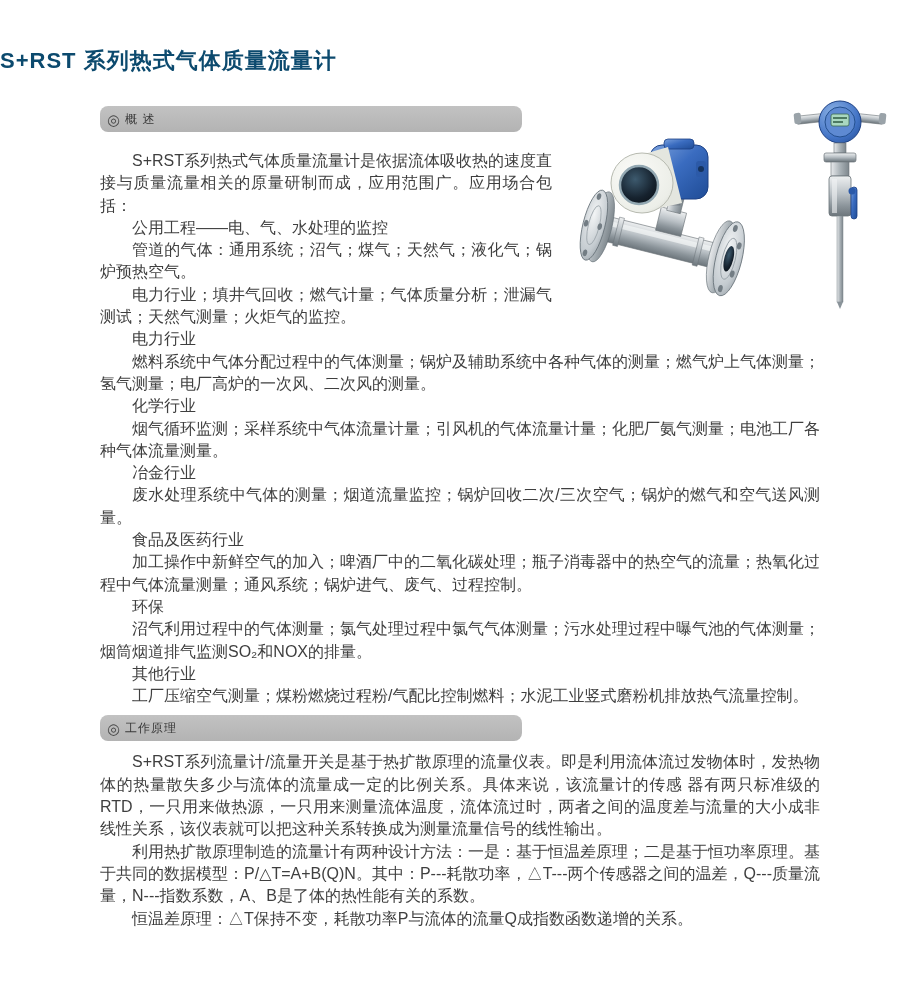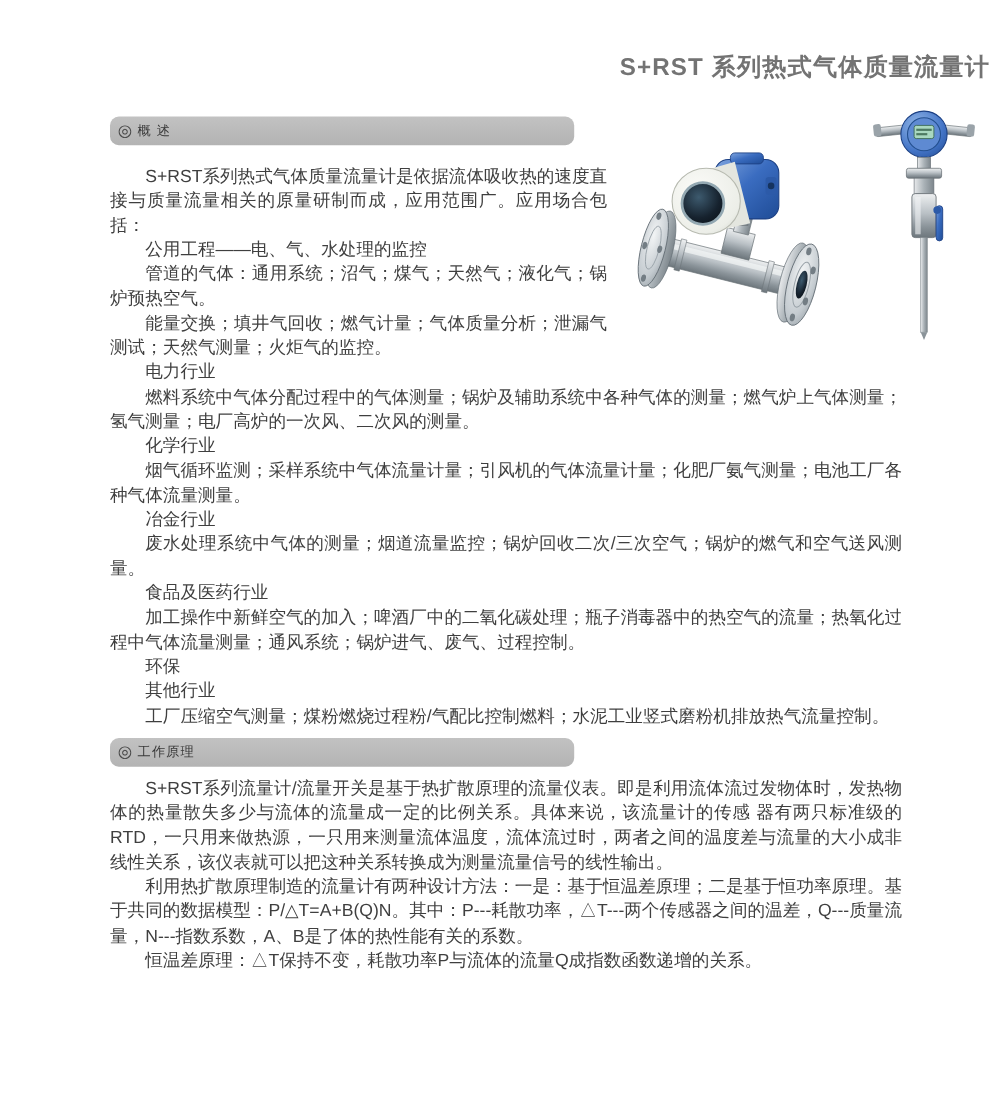--- a/index.html
+++ b/index.html
@@ -8,25 +8,25 @@
     position: relative;
     width: 900px;
     height: 1005px;
     background: #ffffff;
     font-family: "Liberation Sans", sans-serif;
     color: #3c3c3c;
     overflow: hidden;
   }
   .title {
     padding-top: 46px;
-    text-align: right;
+    text-align: left;
     font-size: 22px;
     line-height: 30px;
     font-weight: bold;
-    color: #737373;
+    color: #0c4a6e;
     letter-spacing: 1px;
   }
   .content {
     padding: 0 80px 0 100px; 
   }
   .section-header {
     display: flex;
     align-items: center;
     width: 422px;
     height: 26px;
@@ -84,30 +84,31 @@
     <div class="section-header hdr-overview">
       <span class="bullet">◎</span>
       <span class="heading-text">概 述</span>
     </div>
 
     <div class="section-body body-overview">
       <div class="img-float"></div>
       <p>S+RST系列热式气体质量流量计是依据流体吸收热的速度直接与质量流量相关的原量研制而成，应用范围广。应用场合包括：</p>
       <p>公用工程——电、气、水处理的监控</p>
       <p>管道的气体：通用系统；沼气；煤气；天然气；液化气；锅炉预热空气。</p>
-      <p>能量交换；填井气回收；燃气计量；气体质量分析；泄漏气测试；天然气测量；火炬气的监控。</p>
+      <p>电力行业；填井气回收；燃气计量；气体质量分析；泄漏气测试；天然气测量；火炬气的监控。</p>
       <p>电力行业</p>
       <p>燃料系统中气体分配过程中的气体测量；锅炉及辅助系统中各种气体的测量；燃气炉上气体测量；氢气测量；电厂高炉的一次风、二次风的测量。</p>
       <p>化学行业</p>
       <p>烟气循环监测；采样系统中气体流量计量；引风机的气体流量计量；化肥厂氨气测量；电池工厂各种气体流量测量。</p>
       <p>冶金行业</p>
       <p>废水处理系统中气体的测量；烟道流量监控；锅炉回收二次/三次空气；锅炉的燃气和空气送风测量。</p>
       <p>食品及医药行业</p>
       <p>加工操作中新鲜空气的加入；啤酒厂中的二氧化碳处理；瓶子消毒器中的热空气的流量；热氧化过程中气体流量测量；通风系统；锅炉进气、废气、过程控制。</p>
       <p>环保</p>
+      <p>沼气利用过程中的气体测量；氯气处理过程中氯气气体测量；污水处理过程中曝气池的气体测量；烟筒烟道排气监测SO₂和NOX的排量。</p>
       <p>其他行业</p>
       <p>工厂压缩空气测量；煤粉燃烧过程粉/气配比控制燃料；水泥工业竖式磨粉机排放热气流量控制。</p>
     </div>
 
     <div class="section-header hdr-principle">
       <span class="bullet">◎</span>
       <span class="heading-text">工作原理</span>
     </div>
 
     <div class="section-body body-principle">

